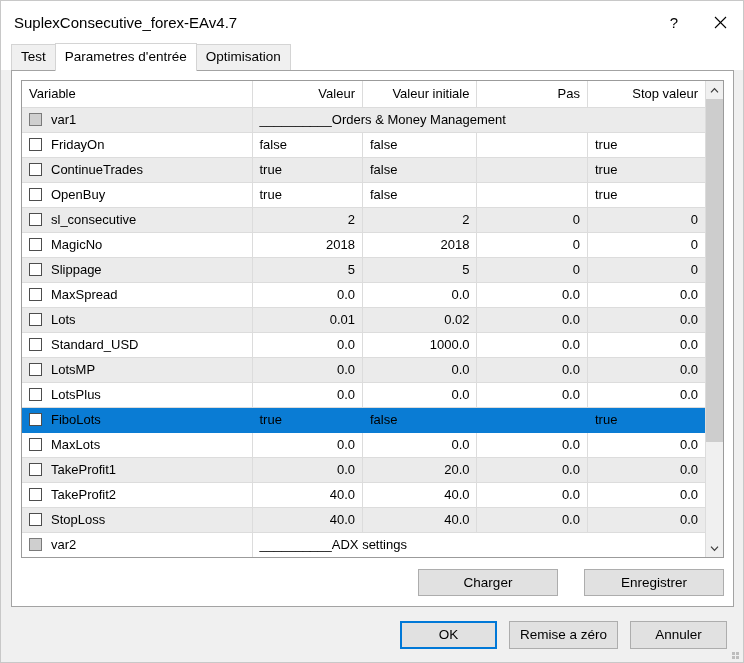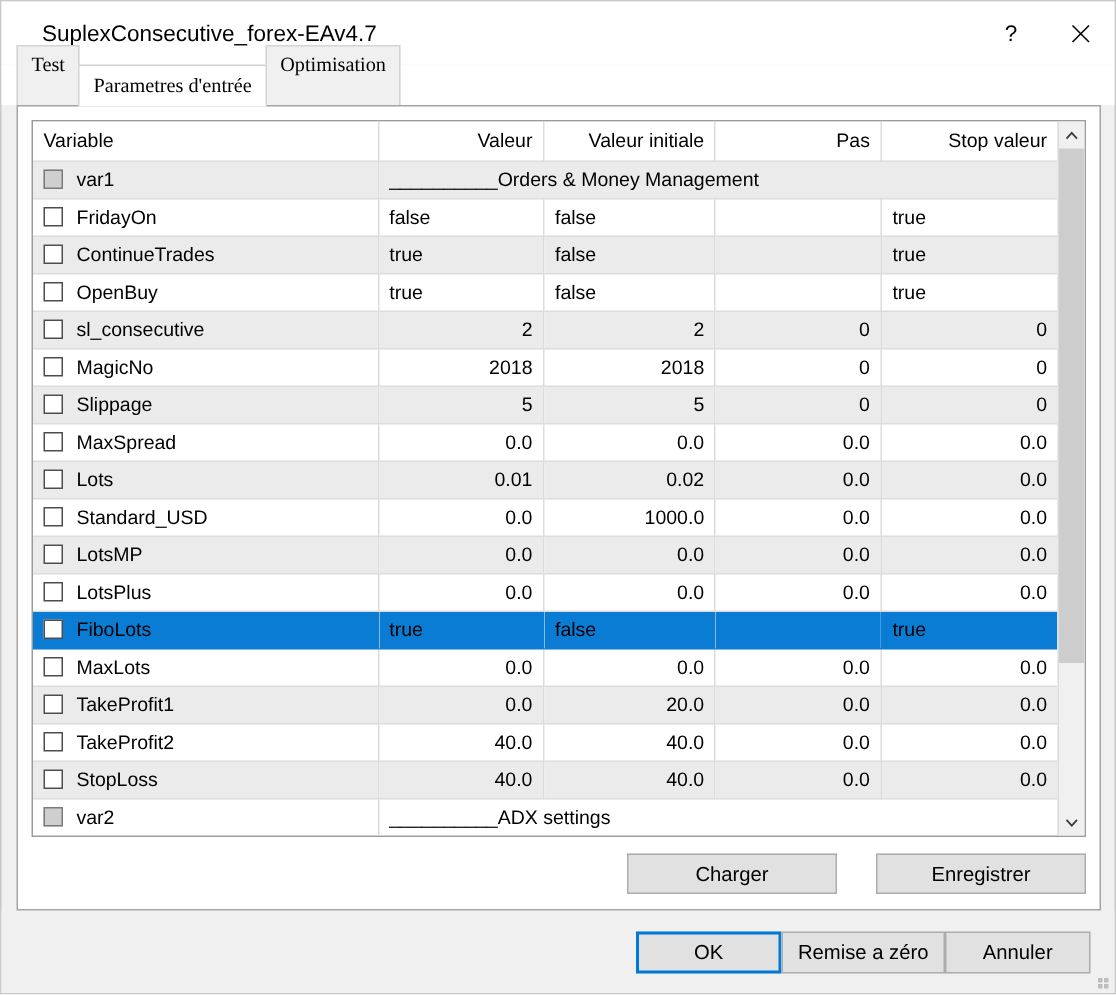--- a/index.html
+++ b/index.html
@@ -19,21 +19,20 @@
     flex-direction: column;
   }
   
   .titlebar {
     height: 42px;
     background: #ffffff;
     display: flex;
     align-items: center;
     flex: 0 0 auto;
     position: relative;
-    padding-left: 14px;
   }
   .title-text {
     font-size: 15px;
     color: #000000;
     padding-left: 13px;
     white-space: nowrap;
     letter-spacing: 0px;
   }
   .title-buttons {
     margin-left: auto;
@@ -59,29 +58,28 @@
     padding-left: 10px;
     display: flex;
     align-items: flex-end;
     background: #ffffff;
     position: relative;
     z-index: 2;
   }
   .tab {
     font-size: 13.5px;
     color: #000;
-    padding: 4px 9px 19px 9px;
+    padding: 4px 9px 5px 9px;
     border: 1px solid #d4d4d4;
     border-bottom: none;
     background: #f0f0f0;
     margin-right: -1px;
     line-height: 16px;
     cursor: default;
     white-space: nowrap;
-    font-family: Liberation Serif, serif;
   }
   .tab.active {
     background: #ffffff;
     border-color: #d4d4d4;
     position: relative;
     z-index: 3;
     padding-top: 5px;
     padding-bottom: 6px;
     margin-bottom: -1px;
   }
@@ -221,20 +219,21 @@
   }
 
   
   .footer {
     flex: 0 0 auto;
     height: 55px;
     display: flex;
     align-items: center;
     justify-content: flex-end;
     padding-right: 16px;
+    gap: 12px;
     background: #f0f0f0;
     position: relative;
   }
   .btn-footer {
     font-family: "Liberation Sans", sans-serif;
     font-size: 13.5px;
     color: #000;
     background: #e1e1e1;
     border: 1px solid #adadad;
     height: 28px;

